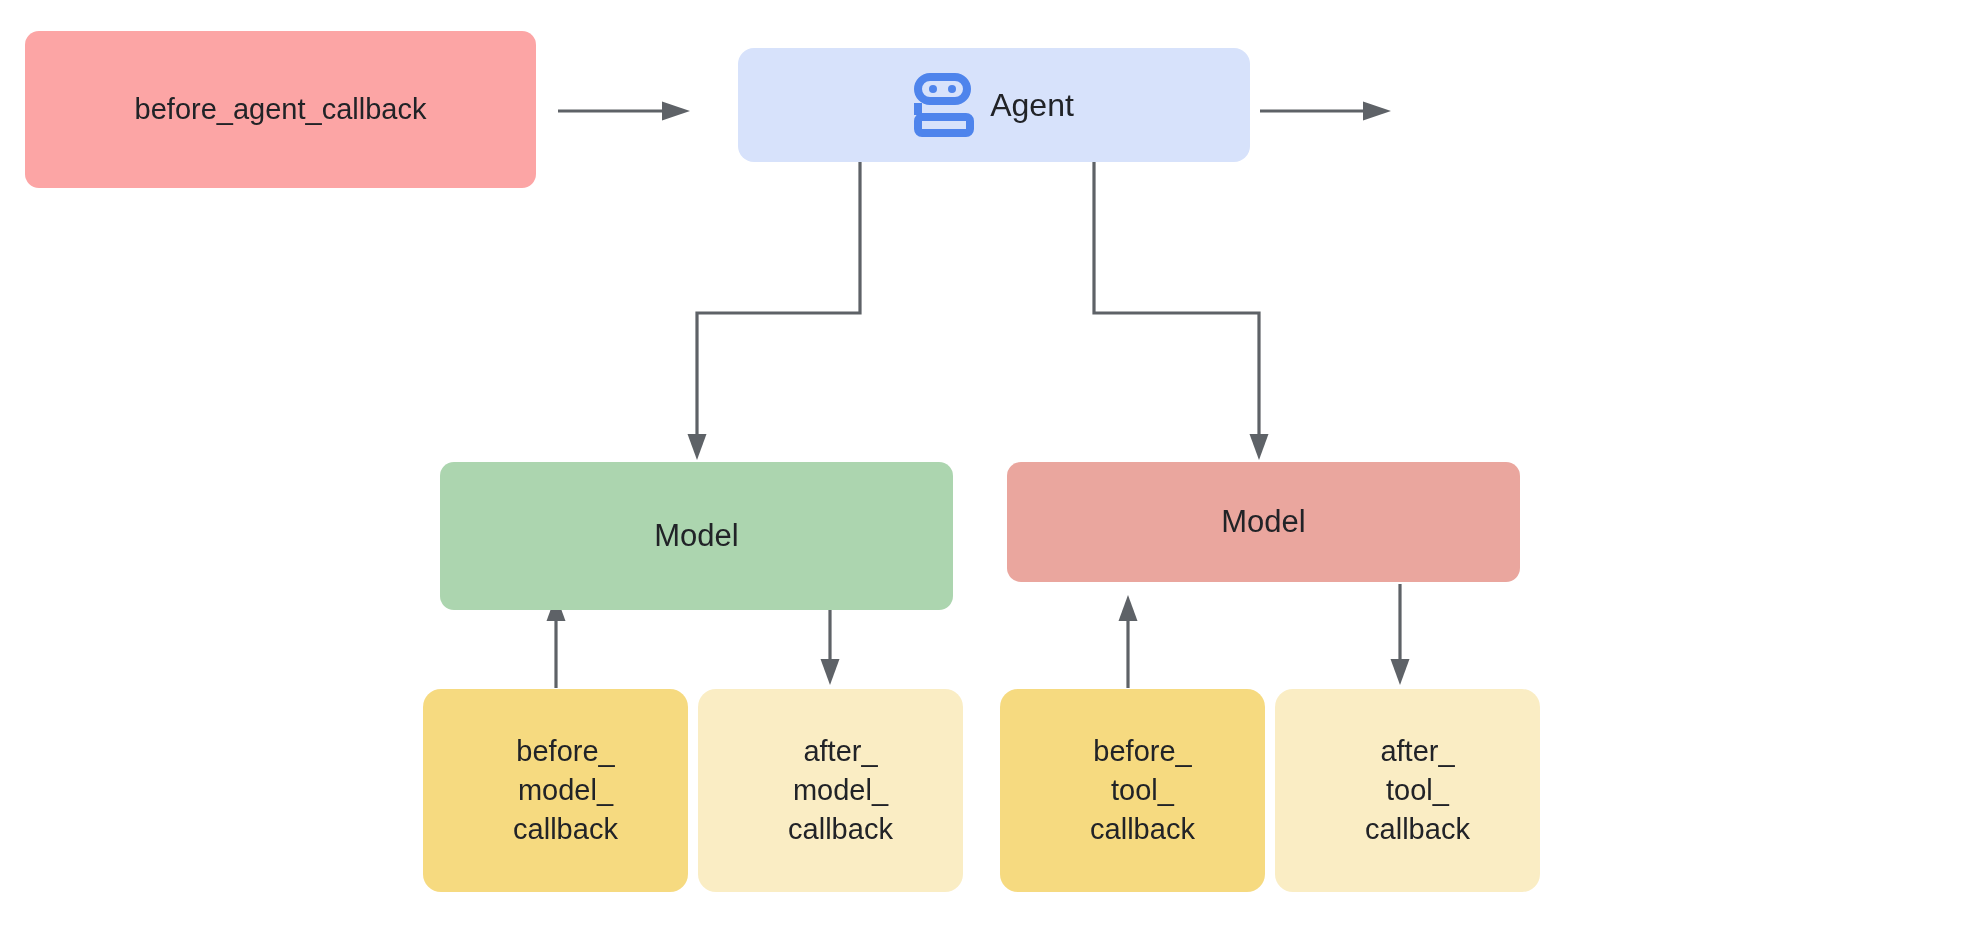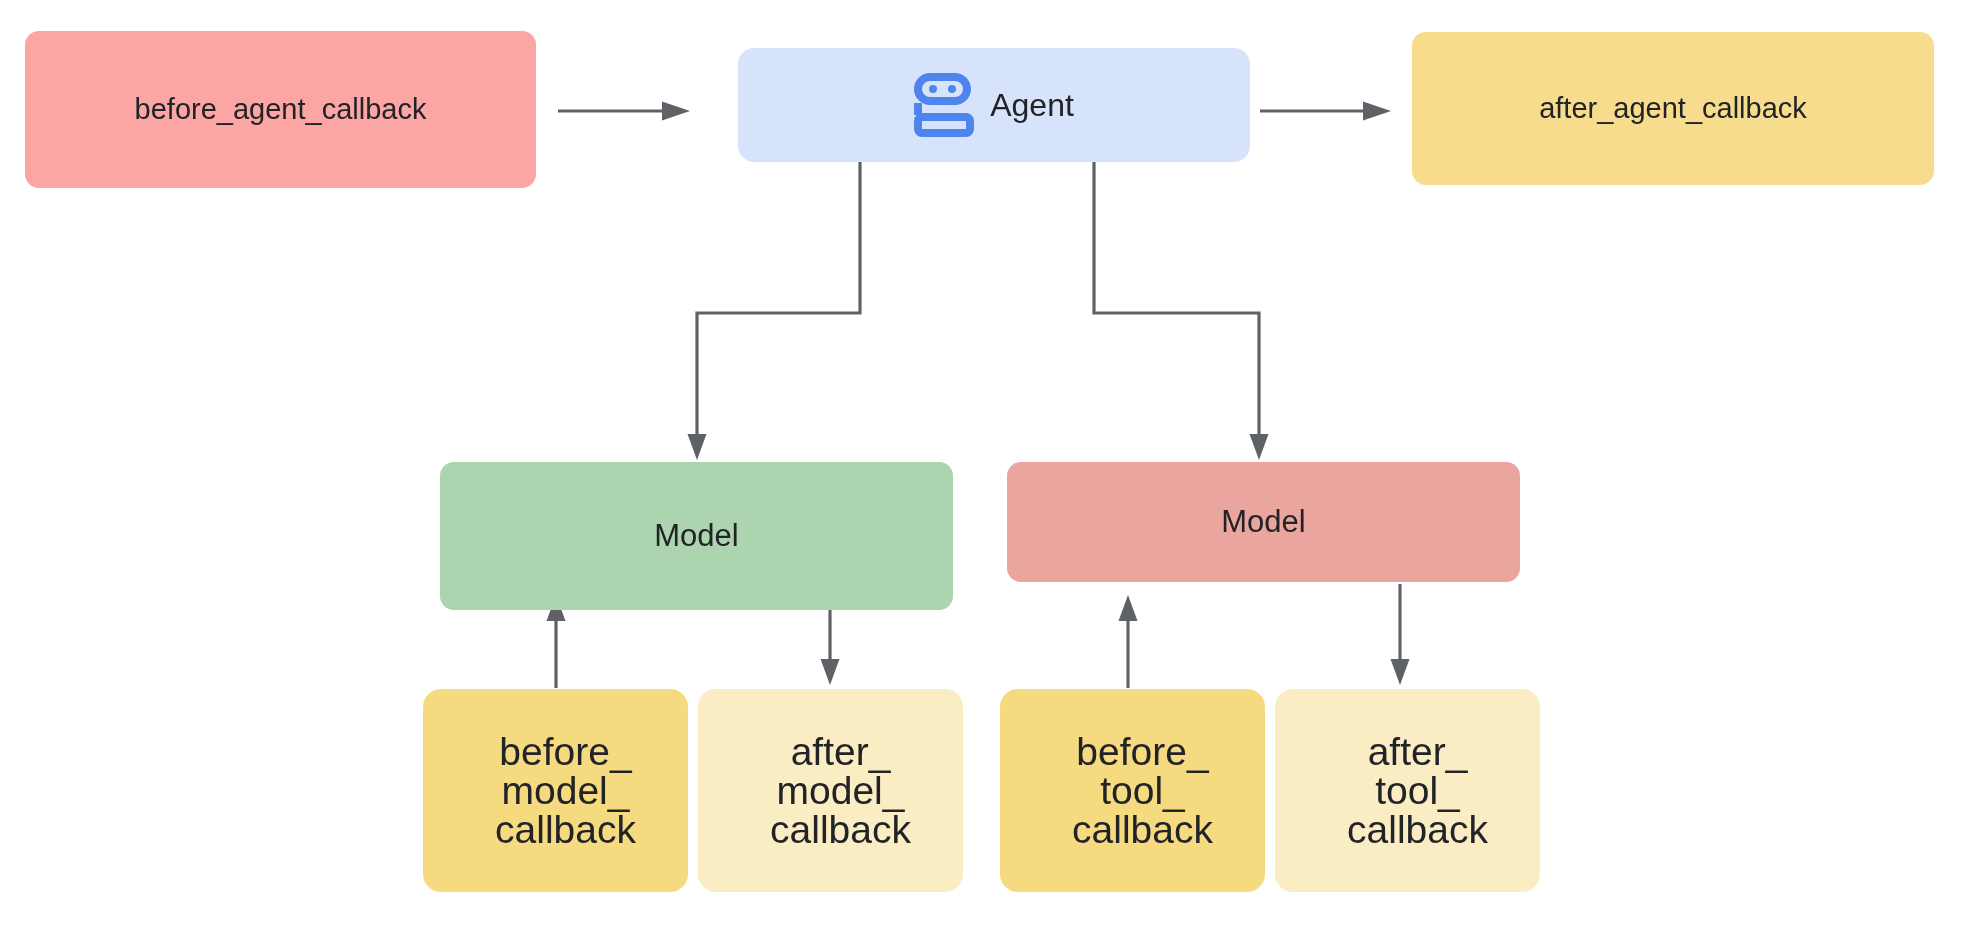--- a/index.html
+++ b/index.html
@@ -43,21 +43,21 @@
     display: flex;
     align-items: center;
     justify-content: center;
     text-align: center;
     white-space: pre-line;
     color: var(--text-color);
   }
   .node .label { white-space: pre-line; }
   .node-wide { border-radius: 14px; font-size: 29px; }
   .node-mid  { border-radius: 14px; font-size: 31px; }
-  .node-small { border-radius: 18px; font-size: 39px; line-height: 39px; padding-left: 20px; }
+  .node-small { border-radius: 18px; font-size: 29px; line-height: 39px; padding-left: 20px; }
 
   .node-before-agent { left: 25px;  top: 31px;  width: 511px; height: 157px; }
   .node-agent        { left: 720px; top: 48px;  width: 512px; height: 114px; font-size: 32px; gap: 16px; border-radius: 16px; margin-left: 18px; }
   .node-after-agent  { left: 1412px;top: 32px;  width: 522px; height: 153px; }
   .node-model        { left: 440px; top: 462px; width: 513px; height: 148px; }
   .node-tools        { left: 1007px;top: 462px; width: 513px; height: 120px; }
   .node-before-model { left: 423px; top: 689px; width: 265px; height: 203px; }
   .node-after-model  { left: 698px; top: 689px; width: 265px; height: 203px; }
   .node-before-tool  { left: 1000px;top: 689px; width: 265px; height: 203px; }
   .node-after-tool   { left: 1275px;top: 689px; width: 265px; height: 203px; }
@@ -114,23 +114,20 @@
     <svg class="robot-icon-svg" viewBox="0 0 60 64" aria-hidden="true">
       <rect class="stroke" x="4" y="4" width="49" height="24" rx="12"></rect>
       <circle class="fill" cx="19" cy="16" r="4"></circle>
       <circle class="fill" cx="38" cy="16" r="4"></circle>
       <rect class="fill" x="0" y="30" width="8" height="12"></rect>
       <rect class="stroke" x="4" y="44" width="52" height="16" rx="4"></rect>
     </svg>
     <span class="label">Agent</span>
   </div>
 
-  <div class="node node-wide node-after-agent" style="background-color: rgb(246, 220, 140);">
-    <span class="label">after_agent_callback</span>
-  </div>
 
   <div class="node node-mid node-model" style="background-color: rgb(172, 213, 175);">
     <span class="label">Model</span>
   </div>
 
   <div class="node node-mid node-tools" style="background-color: rgb(234, 166, 158);">
     <span class="label">Model</span>
   </div>
 
   <div class="node node-small node-before-model" style="background-color: rgb(246, 218, 128);">

